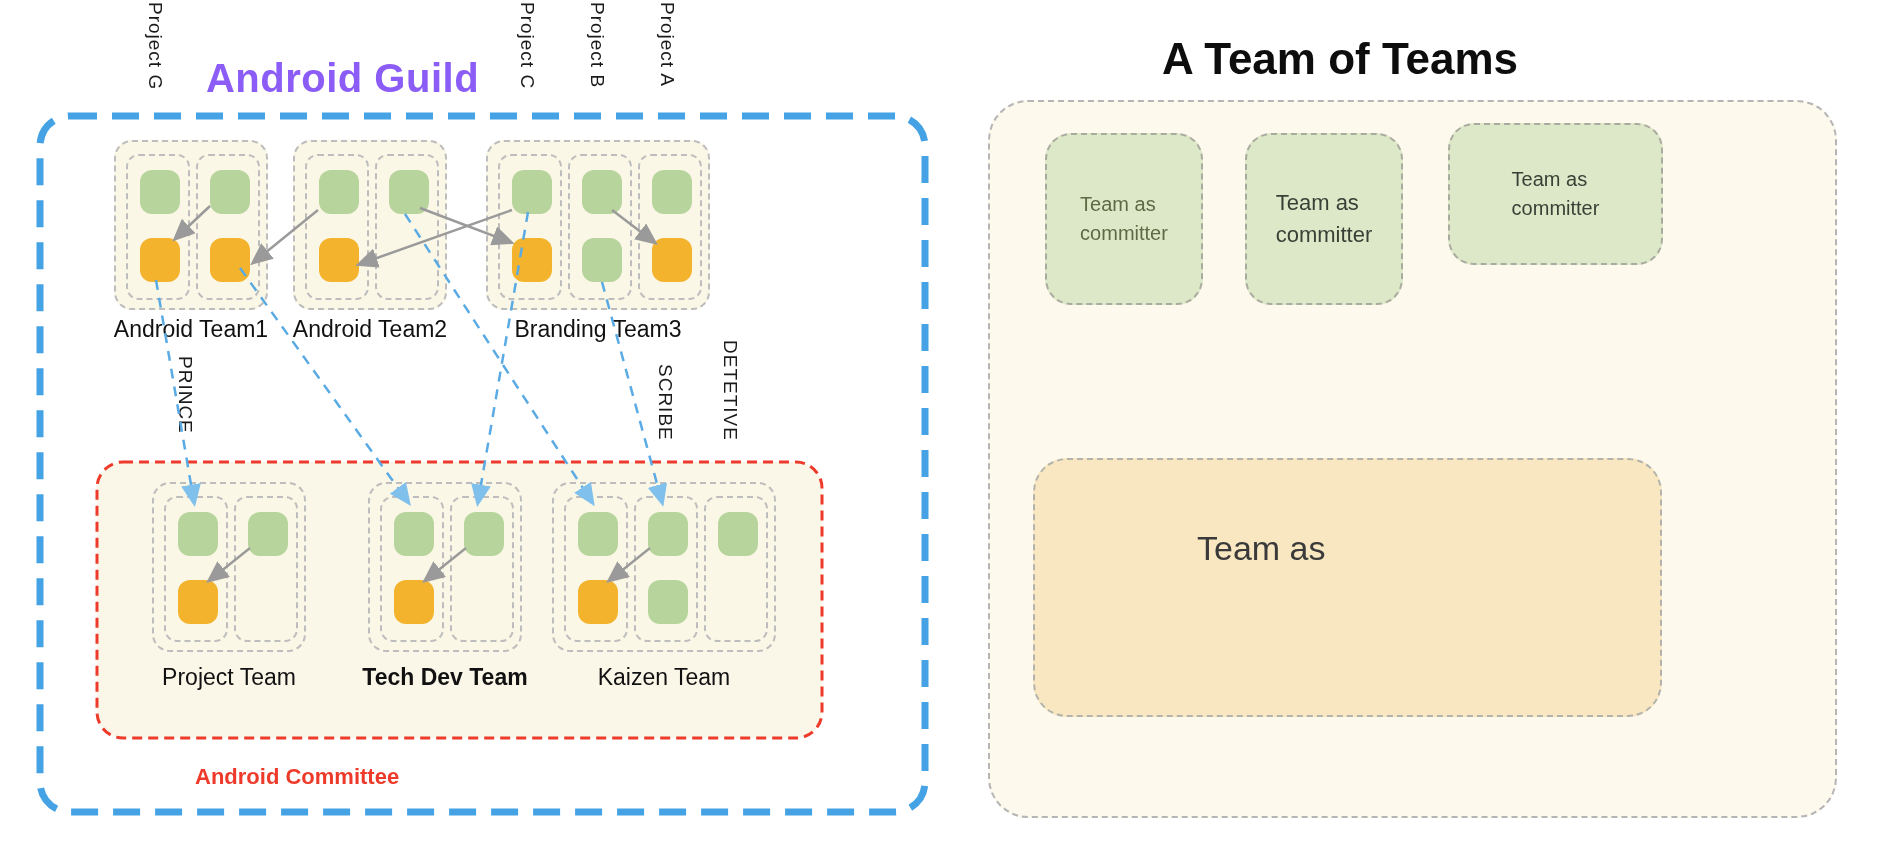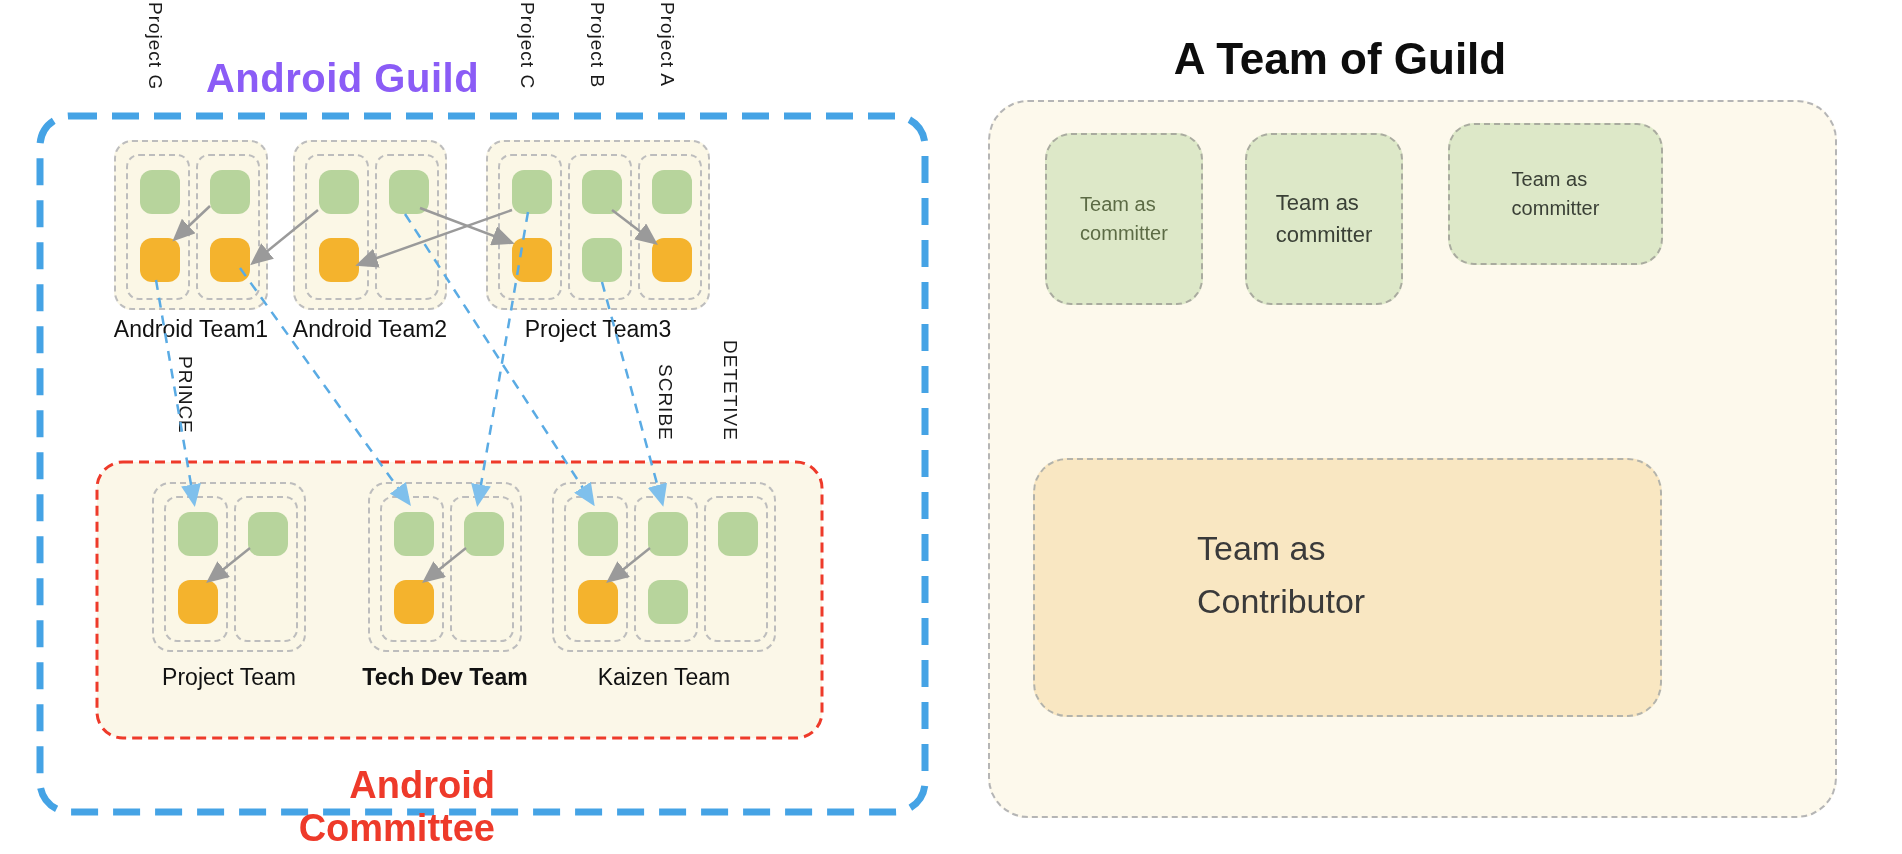--- a/index.html
+++ b/index.html
@@ -2,21 +2,21 @@
 <html><head>
 <meta charset="utf-8">
 <style>
   html,body{margin:0;padding:0;background:#ffffff;}
   body{width:1902px;height:854px;position:relative;overflow:hidden;
        font-family:"Liberation Sans",sans-serif;}
   .abs{position:absolute;}
   svg.layer{position:absolute;left:0;top:0;pointer-events:none;}
   
   .guild-title{font-size:40px;font-weight:bold;letter-spacing:0.5px;text-align:center;}
-  .committee-title{font-size:38px;font-weight:bold;text-align:right;}
+  .committee-title{font-size:22px;font-weight:bold;text-align:left;}
   .vlabel{writing-mode:vertical-rl;text-orientation:mixed;font-size:19px;color:#1a1a1a;
           white-space:nowrap;letter-spacing:1px;}
   .team-box{position:absolute;background:#fbf7e6;border:2px dashed #bdbdbd;border-radius:18px;box-sizing:border-box;}
   .subcol{position:absolute;border:2px dashed #bdbdbd;border-radius:13px;box-sizing:border-box;}
   .blk{position:absolute;width:40px;height:44px;border-radius:12px;}
   .blk.green{background:#b7d49c;}
   .blk.orange{background:#f4b32d;}
   .team-label{position:absolute;width:240px;text-align:center;font-size:23px;color:#111;}
   
   .rtitle{font-size:44px;font-weight:bold;color:#0d0d0d;text-align:center;}
@@ -75,21 +75,21 @@
       </div>
       <div class="subcol" style="left:80px;top:12px;width:64px;height:146px;">
         <div class="blk green" style="left:12px;top:14px;"></div>
         <div class="blk green" style="left:12px;top:82px;"></div>
       </div>
       <div class="subcol" style="left:150px;top:12px;width:64px;height:146px;">
         <div class="blk green" style="left:12px;top:14px;"></div>
         <div class="blk orange" style="left:12px;top:82px;"></div>
       </div>
     </div>
-    <div class="team-label" style="left:478px;top:316px;">Project Team3</div>
+    <div class="team-label" style="left:478px;top:316px;">Branding Team3</div>
     <div class="team-box" style="left:152px;top:482px;width:154px;height:170px;">
       <div class="subcol" style="left:10px;top:12px;width:64px;height:146px;">
         <div class="blk green" style="left:12px;top:14px;"></div>
         <div class="blk orange" style="left:12px;top:82px;"></div>
       </div>
       <div class="subcol" style="left:80px;top:12px;width:64px;height:146px;">
         <div class="blk green" style="left:12px;top:14px;"></div>
       </div>
     </div>
     <div class="team-label" style="left:109px;top:664px;">Project Team</div>
@@ -139,21 +139,21 @@
   <line x1="466" y1="548" x2="426" y2="580" stroke="#9a9a9a" stroke-width="2.5" marker-end="url(#mGray)"></line>
   <line x1="650" y1="548" x2="610" y2="580" stroke="#9a9a9a" stroke-width="2.5" marker-end="url(#mGray)"></line>
 
   <line x1="156" y1="280" x2="194" y2="502" stroke="#5aabe4" stroke-width="2.5" stroke-dasharray="10 8" marker-end="url(#mBlue)"></line>
   <line x1="240" y1="268" x2="408" y2="502" stroke="#5aabe4" stroke-width="2.5" stroke-dasharray="10 8" marker-end="url(#mBlue)"></line>
   <line x1="405" y1="214" x2="592" y2="502" stroke="#5aabe4" stroke-width="2.5" stroke-dasharray="10 8" marker-end="url(#mBlue)"></line>
   <line x1="528" y1="212" x2="478" y2="502" stroke="#5aabe4" stroke-width="2.5" stroke-dasharray="10 8" marker-end="url(#mBlue)"></line>
   <line x1="602" y1="282" x2="662" y2="502" stroke="#5aabe4" stroke-width="2.5" stroke-dasharray="10 8" marker-end="url(#mBlue)"></line>
 </svg>
 
-<div class="abs rtitle" style="left:1090px;top:34px;width:500px;">A Team of Guild</div>
+<div class="abs rtitle" style="left:1090px;top:34px;width:500px;">A Team of Teams</div>
 
 <div class="abs rcontainer" style="left:988px;top:100px;width:849px;height:718px;"></div>
 
 <div id="gen-right" class="abs" style="left:0;top:0;">
     <div class="committer-box" style="left:1045px;top:133px;width:158px;height:172px;">
       <div class="txt" style="font-size:20px;color:#5c6b45;">
         <div>Team as</div>
         <div>committer</div>
       </div>
     </div>
@@ -167,15 +167,14 @@
       <div class="txt" style="font-size:20px;color:#3a4036;">
         <div>Team as</div>
         <div>committer</div>
       </div>
     </div>
   </div>
 
 <div class="abs contributor-box" style="left:1033px;top:458px;width:629px;height:259px;">
   <div class="abs contributor-text" style="left:162px;top:62px;width:420px;">
     <div>Team as</div>
-    <div>Contributor</div>
   </div>
 </div>
 
 </body></html>

